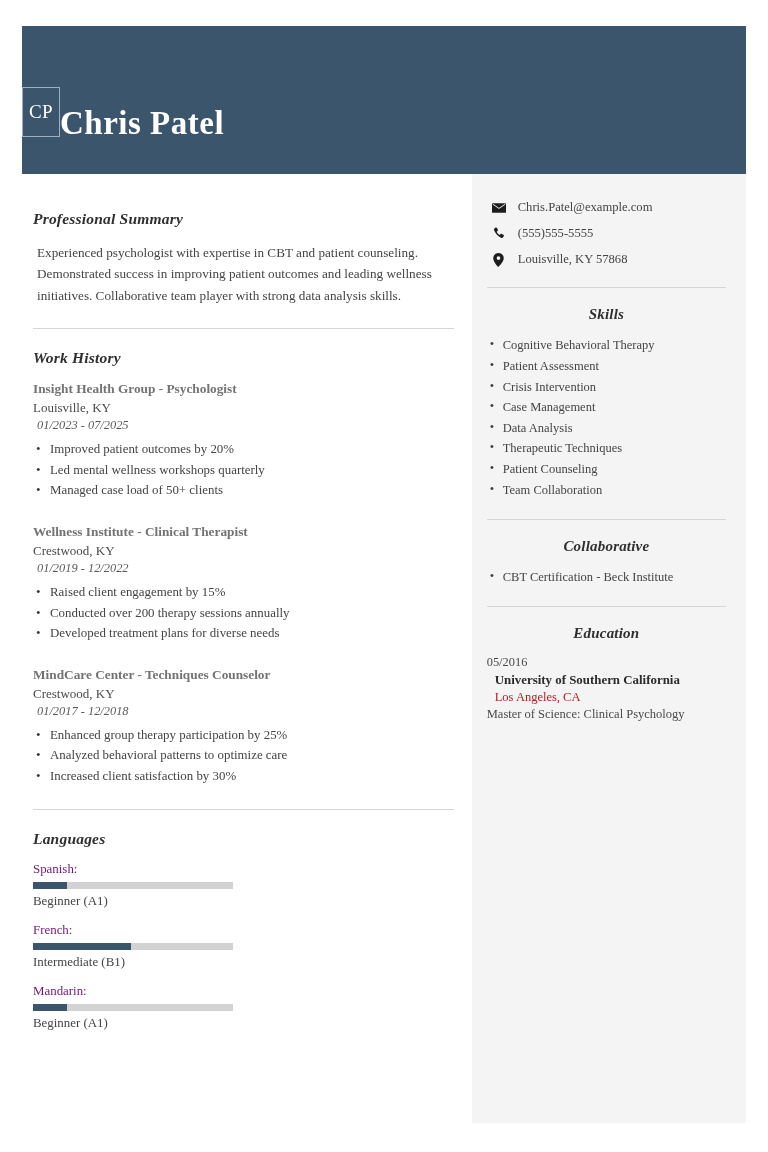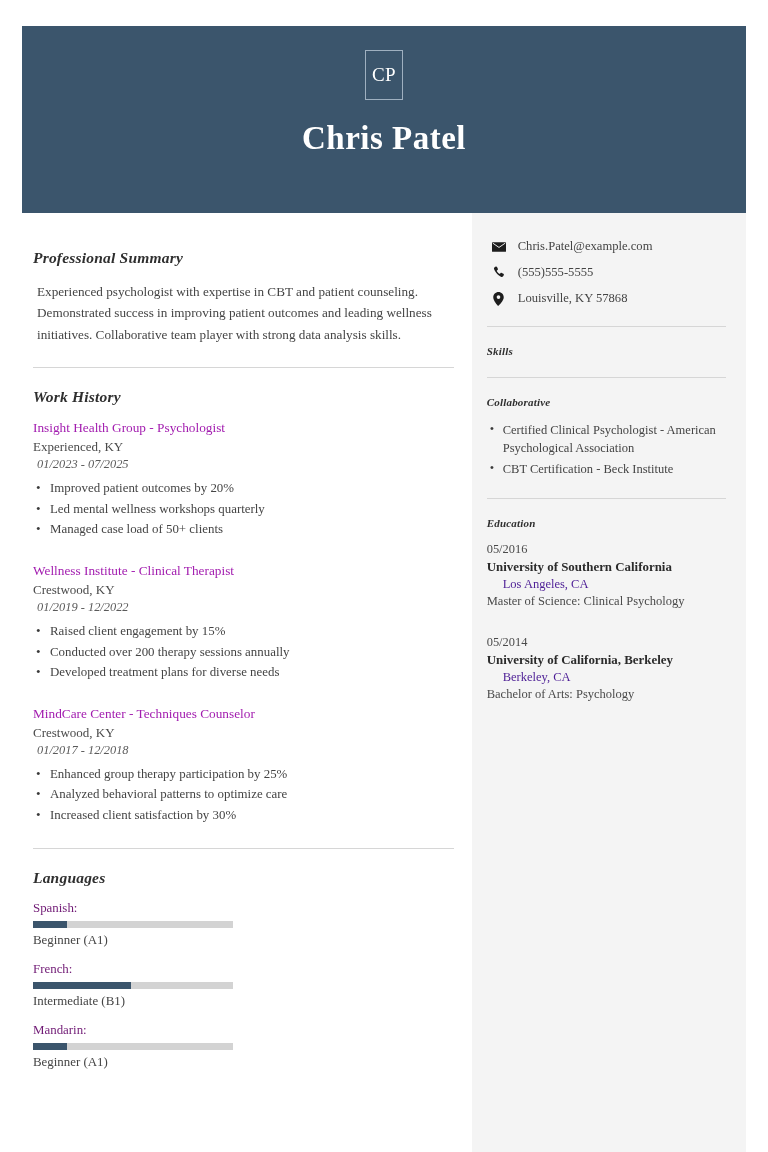--- a/index.html
+++ b/index.html
@@ -20,23 +20,23 @@
     height: 1152px;
     background: #ffffff;
     box-sizing: border-box;
     padding: 26px 22px 0 22px;
     overflow: hidden;
   }
 
   
   .header {
     background: #3b556c;
-    height: 187px;
-    display: flex;
-    flex-direction: column;
+    height: 148px;
+    display: flex;
+    flex-direction: row;
     align-items: center;
     justify-content: flex-start;
     padding-top: 24px;
     box-sizing: border-box;
   }
   .monogram {
     width: 38px;
     height: 50px;
     border: 1px solid #9fb0c0;
     display: flex;
@@ -77,22 +77,23 @@
   
   .sec-title {
     font-size: 15.5px;
     font-weight: bold;
     font-style: italic;
     color: #2f2f2f;
     margin: 0 0 14px 0;
     letter-spacing: 0.2px;
   }
   .sec-title.right {
-    font-size: 11px;
+    font-size: 15px;
     margin-bottom: 13px;
+    text-align: center;
   }
   .divider {
     height: 1px;
     background: #d6d6d6;
     margin: 22px 0 20px 0;
   }
   .divider.right {
     margin: 20px 0 18px 0;
   }
 
@@ -102,22 +103,22 @@
     line-height: 1.62;
     color: #444444;
     margin: 4px;
   }
 
   
   .job { margin-bottom: 23px; }
   .job:last-child { margin-bottom: 0; }
   .job-title {
     font-size: 13.3px;
-    font-weight: normal;
-    color: #a21caf;
+    font-weight: bold;
+    color: #737373;
     margin: 0 0 3px 0;
   }
   .job-loc {
     font-size: 13px;
     color: #4a4a4a;
     margin: 0 0 2px 0;
   }
   .job-dates {
     font-size: 12.4px;
     font-style: italic;
@@ -224,26 +225,26 @@
   .edu:last-child { margin-bottom: 0; }
   .edu-date {
     font-size: 12.4px;
     color: #4a4a4a;
     margin: 0 0 3px 0;
   }
   .edu-school {
     font-size: 12.9px;
     font-weight: bold;
     color: #2b2b2b;
-    margin: 0 0 2px 0;
+    margin: 0 0 2px 8px;
   }
   .edu-loc {
     font-size: 12.5px;
-    color: #4c1d95;
-    margin: 0 0 2px 16px;
+    color: #b91c1c;
+    margin: 0 0 2px 8px;
   }
   .edu-degree {
     font-size: 12.5px;
     color: #4a4a4a;
     margin: 0;
   }
 </style>
 </head>
 <body>
 
@@ -265,21 +266,21 @@
         <p class="summary-text">Experienced psychologist with expertise in CBT and patient counseling. Demonstrated success in improving patient outcomes and leading wellness initiatives. Collaborative team player with strong data analysis skills.</p>
       </section>
 
       <div class="divider"></div>
 
       <section>
         <h2 class="sec-title">Work History</h2>
 
         <div class="job">
           <div class="job-title">Insight Health Group - Psychologist</div>
-          <div class="job-loc">Experienced, KY</div>
+          <div class="job-loc">Louisville, KY</div>
           <div class="job-dates">01/2023 - 07/2025</div>
           <ul class="bullets">
             <li>Improved patient outcomes by 20%</li>
             <li>Led mental wellness workshops quarterly</li>
             <li>Managed case load of 50+ clients</li>
           </ul>
         </div>
 
         <div class="job">
           <div class="job-title">Wellness Institute - Clinical Therapist</div>
@@ -371,49 +372,52 @@
           </span>
           <span class="contact-text">Louisville, KY 57868</span>
         </div>
 
       </div>
 
       <div class="divider right"></div>
 
       <section>
         <h2 class="sec-title right">Skills</h2>
+        <ul class="side-bullets">
+          <li>Cognitive Behavioral Therapy</li>
+          <li>Patient Assessment</li>
+          <li>Crisis Intervention</li>
+          <li>Case Management</li>
+          <li>Data Analysis</li>
+          <li>Therapeutic Techniques</li>
+          <li>Patient Counseling</li>
+          <li>Team Collaboration</li>
+        </ul>
       </section>
 
       <div class="divider right"></div>
 
       <section>
         <h2 class="sec-title right">Collaborative</h2>
         <ul class="side-bullets">
-          <li>Certified Clinical Psychologist - American Psychological Association</li>
           <li>CBT Certification - Beck Institute</li>
         </ul>
       </section>
 
       <div class="divider right"></div>
 
       <section>
         <h2 class="sec-title right">Education</h2>
 
         <div class="edu">
           <div class="edu-date">05/2016</div>
           <div class="edu-school">University of Southern California</div>
           <div class="edu-loc">Los Angeles, CA</div>
           <div class="edu-degree">Master of Science: Clinical Psychology</div>
         </div>
 
-        <div class="edu">
-          <div class="edu-date">05/2014</div>
-          <div class="edu-school">University of California, Berkeley</div>
-          <div class="edu-loc">Berkeley, CA</div>
-          <div class="edu-degree">Bachelor of Arts: Psychology</div>
-        </div>
 
       </section>
 
     </div>
 
   </div>
 </div>
 
 </body></html>

